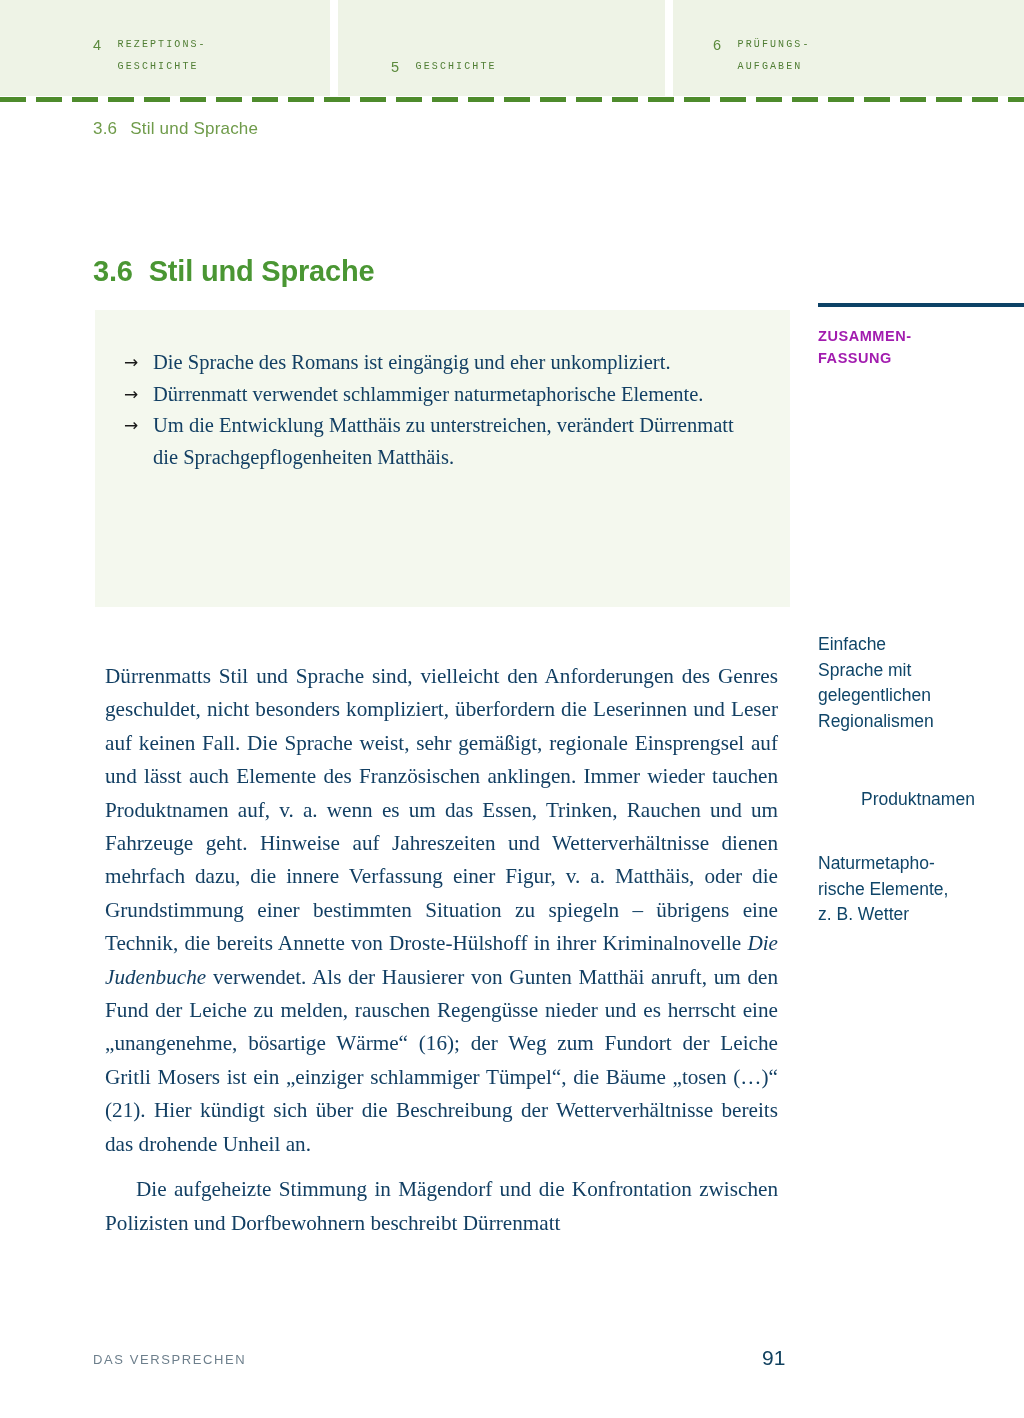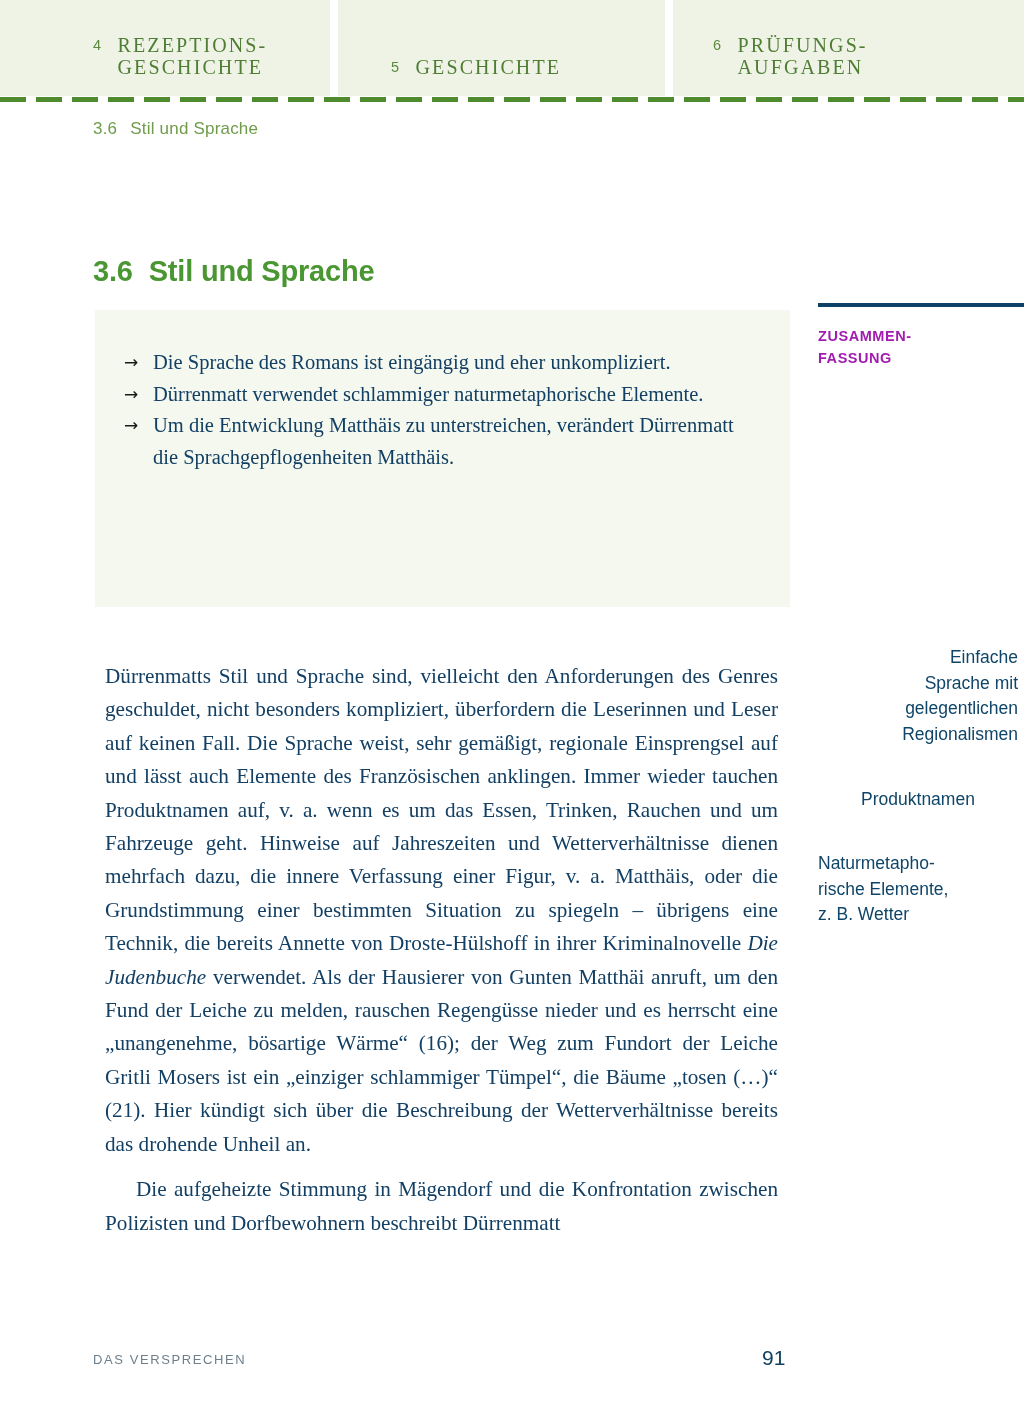--- a/index.html
+++ b/index.html
@@ -49,22 +49,22 @@
 
   .tab-num {
     font-family: "Liberation Sans", sans-serif;
     font-size: 14.5px;
     color: #5b8a3c;
     letter-spacing: 0.5px;
     margin-right: 16px;
     line-height: 22px;
   }
   .tab-label {
-    font-family: Liberation Serif, serif;
-    font-size: 20px;
+    font-family: Liberation Mono, monospace;
+    font-size: 10px;
     color: #4f7d33;
     letter-spacing: 2.1px;
     line-height: 22px;
     white-space: pre-line;
   }
 
   
   .rule-green {
     position: absolute;
     top: 97px; left: 0;
@@ -164,21 +164,21 @@
   .margin-note {
     position: absolute;
     left: 818px;
     width: 200px;
     font-family: "Liberation Sans", sans-serif;
     font-size: 17.5px;
     line-height: 25.5px;
     color: #0f4568;
     white-space: pre-line;
   }
-  .margin-note-1 { top: 645px; text-align: right; }
+  .margin-note-1 { top: 632px; }
   .margin-note-2 { top: 787px; text-align: center; }
   .margin-note-3 { top: 851px; }
 
   
   .body-col {
     position: absolute;
     top: 648px;
     left: 93px;
     width: 697px;
     font-family: "Liberation Serif", serif;

